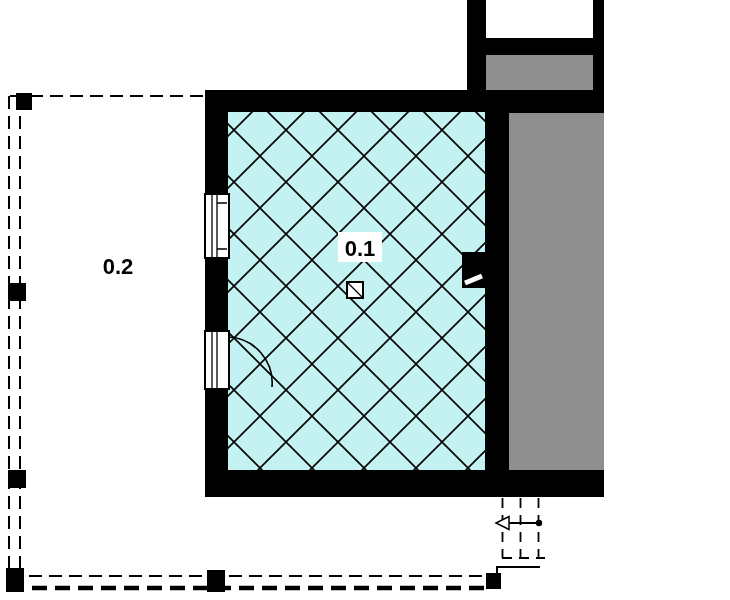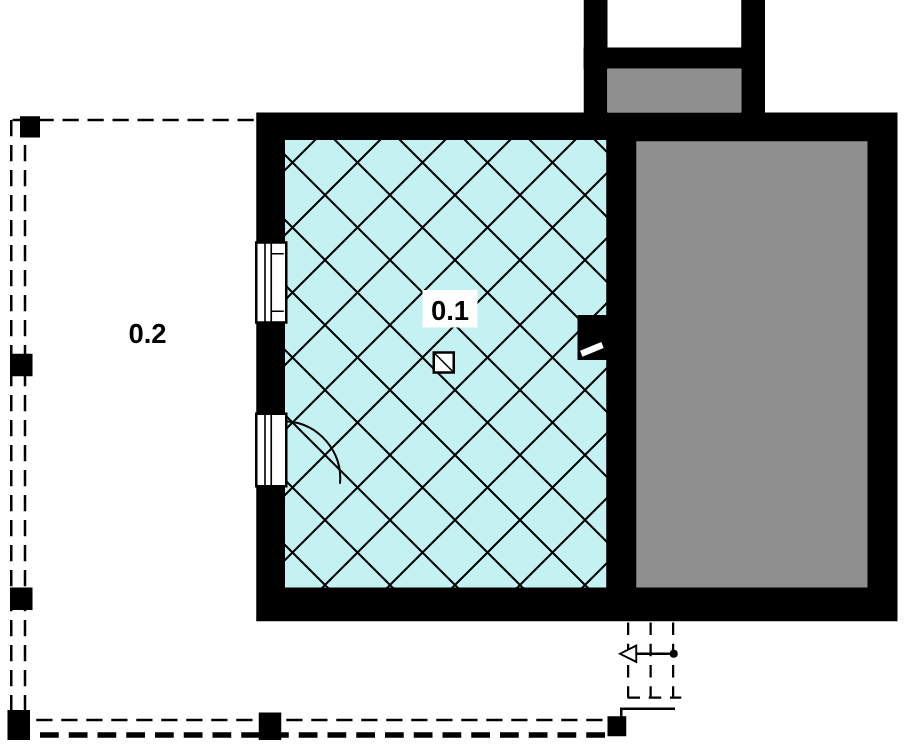--- a/index.html
+++ b/index.html
@@ -3,21 +3,21 @@
 <meta charset="utf-8">
 <style>
   :root{
     --room-fill:#c4f1f1;
     --garage-fill:#8f8f8f;
     --wall:#000000;
     --line:#000000;
     --background:#ffffff;
   }
   html,body{margin:0;padding:0;background:#fff;}
-  .stage{position:relative;width:730px;height:600px;background:var(--background);overflow:hidden;
+  .stage{position:relative;width:604px;height:600px;background:var(--background);overflow:hidden;
          font-family:"Liberation Sans",sans-serif;text-decoration:underline;}
   svg{display:block;}
   .bg{fill:var(--background);}
   .wall{fill:var(--wall);}
   .garage{fill:var(--garage-fill);}
   .white{fill:#ffffff;}
   .opening{fill:#ffffff;stroke:var(--line);stroke-width:2;}
   .thin{stroke:var(--line);stroke-width:1.3;fill:none;}
   .arc{stroke:var(--line);stroke-width:1.6;fill:none;}
   .dash{stroke:var(--line);stroke-width:2;fill:none;stroke-dasharray:13 7;}

